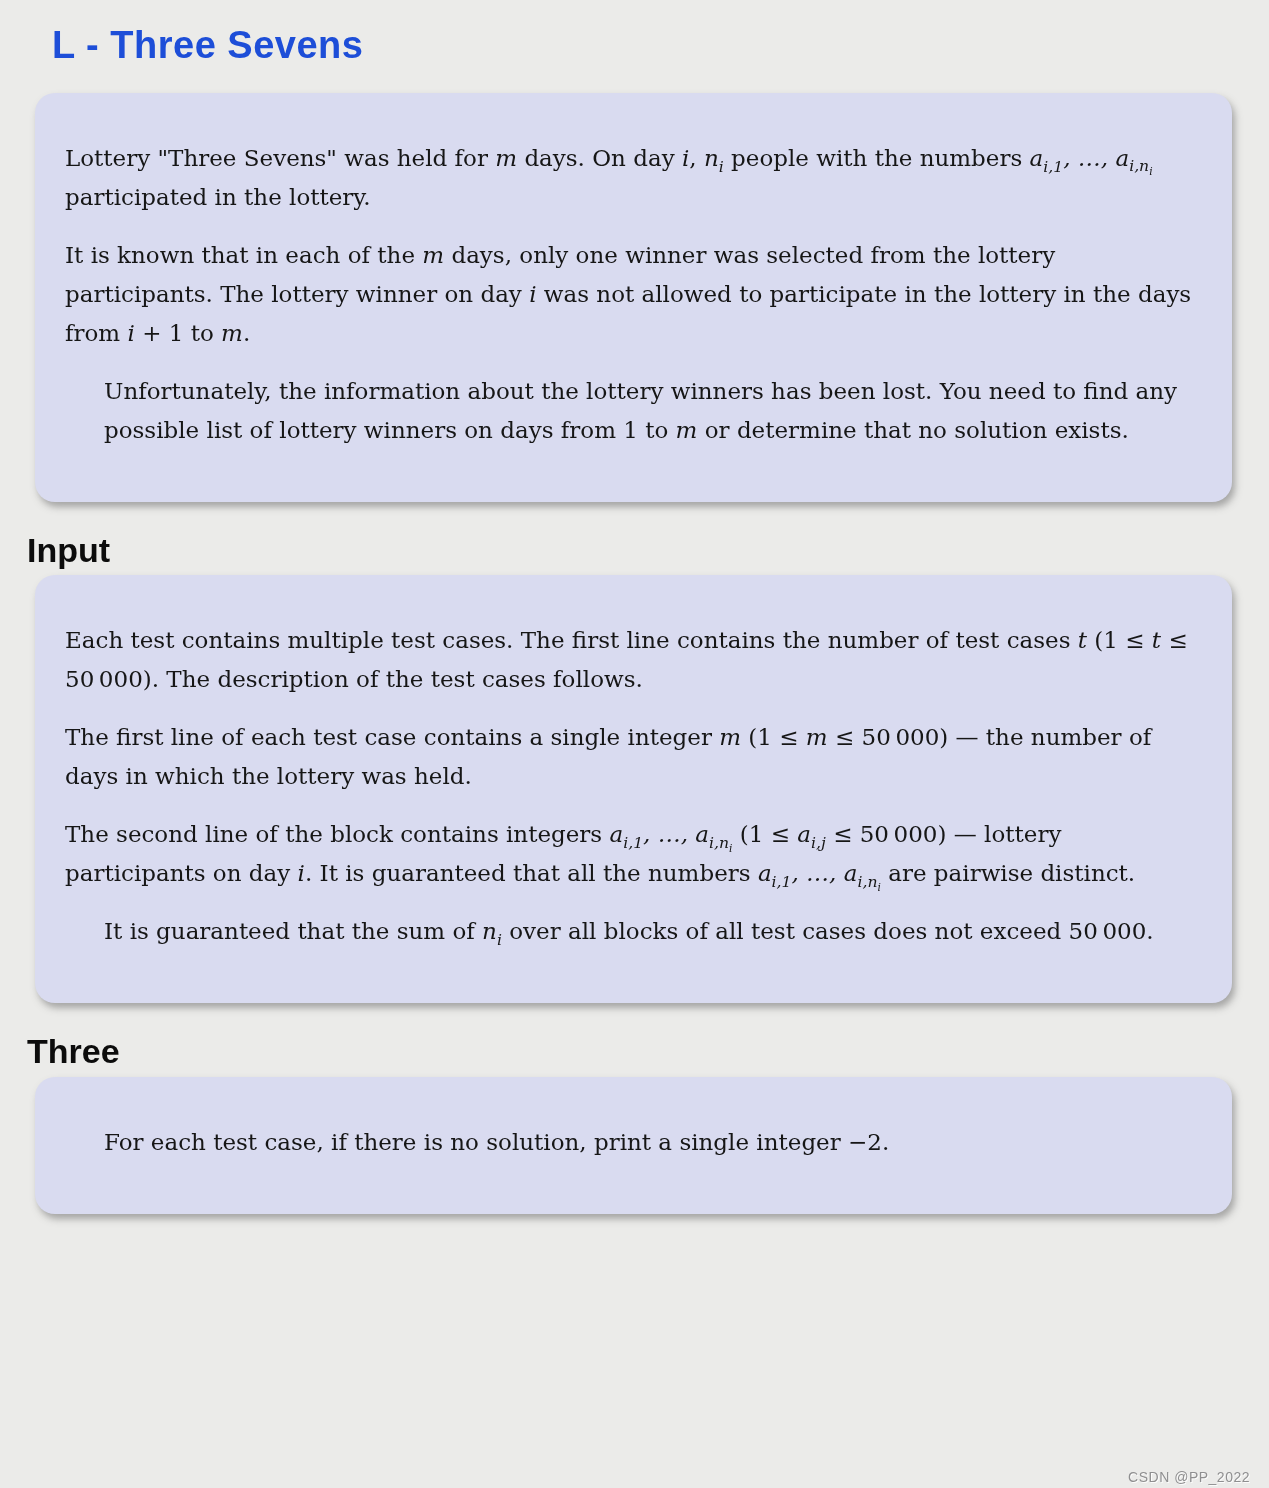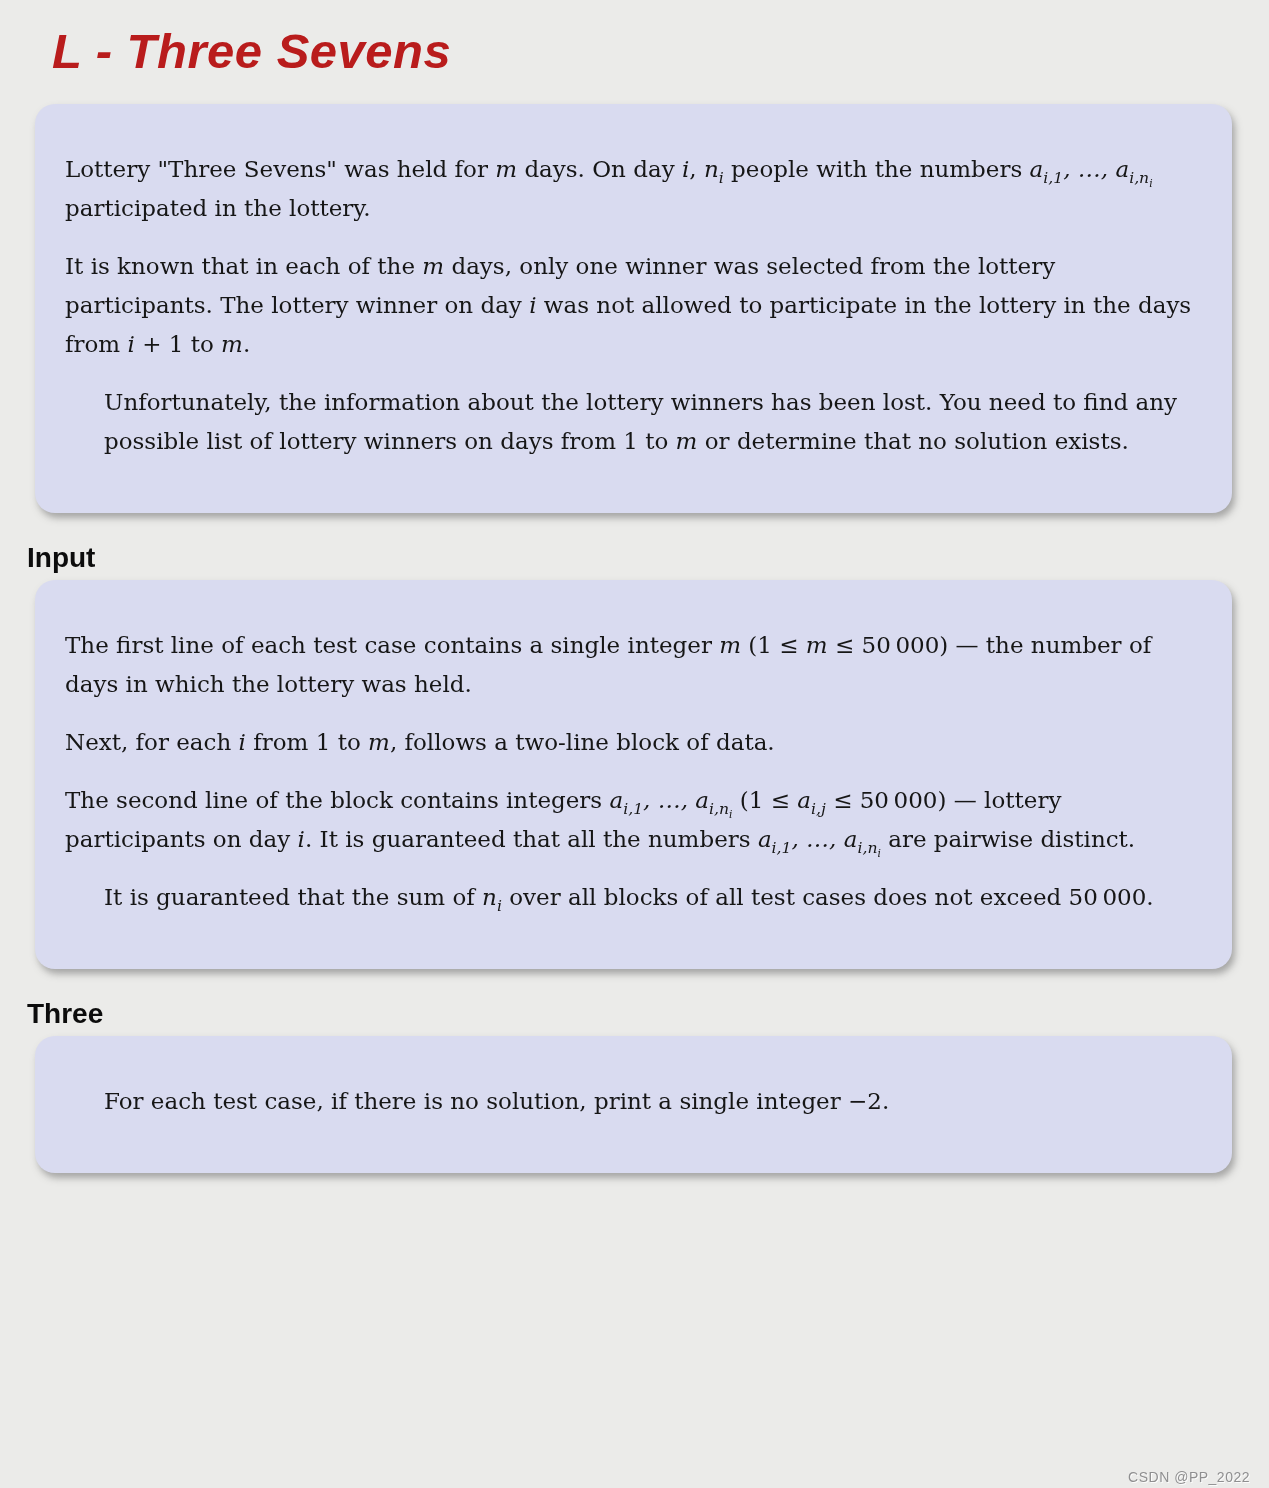--- a/index.html
+++ b/index.html
@@ -14,31 +14,30 @@
     overflow: hidden;
     font-family: "DejaVu Serif", serif;
     color: #161616;
   }
   .page {
     padding: 26px 37px 0 27px;
     position: relative;
   }
   h1.problem-title {
     font-family: "Liberation Sans", sans-serif;
-    font-size: 49px;
+    font-size: 38px;
     font-weight: 700;
-    color: #b91c1c;
+    color: #1d4ed8;
     margin: 0 0 27px 25px;
     line-height: 1.05;
     letter-spacing: 0.5px;
-    font-style: italic;
   }
   h2.section-heading {
     font-family: "Liberation Sans", sans-serif;
-    font-size: 28px;
+    font-size: 34px;
     font-weight: 700;
     color: #0c0c0c;
     margin: 30px 0 6px 0;
     line-height: 1.1;
   }
   .card {
     background: #d9dbf0;
     border-radius: 20px;
     margin-left: 8px;
     box-shadow: 3px 5px 7px rgba(100,100,100,0.5);
@@ -83,22 +82,22 @@
         <p>Lottery "Three Sevens" was held for <span class="math">m</span> days. On day <span class="math">i</span>, <span class="math">n<sub>i</sub></span> people with the numbers <span class="math">a<sub>i,1</sub>, …, a<sub>i,n<sub>i</sub></sub></span> participated in the lottery.</p>
         <p>It is known that in each of the <span class="math">m</span> days, only one winner was selected from the lottery participants. The lottery winner on day <span class="math">i</span> was not allowed to participate in the lottery in the days from <span class="math">i</span> + 1 to <span class="math">m</span>.</p>
         <p>Unfortunately, the information about the lottery winners has been lost. You need to find any possible list of lottery winners on days from 1 to <span class="math">m</span> or determine that no solution exists.</p>
       </div>
   </section>
 
   <h2 class="section-heading">Input</h2>
 
   <section class="card">
     <div>
+        <p>Each test contains multiple test cases. The first line contains the number of test cases <span class="math">t</span> (1 ≤ <span class="math">t</span> ≤ 50 000). The description of the test cases follows.</p>
         <p>The first line of each test case contains a single integer <span class="math">m</span> (1 ≤ <span class="math">m</span> ≤ 50 000) — the number of days in which the lottery was held.</p>
-        <p>Next, for each <span class="math">i</span> from 1 to <span class="math">m</span>, follows a two-line block of data.</p>
         <p>The second line of the block contains integers <span class="math">a<sub>i,1</sub>, …, a<sub>i,n<sub>i</sub></sub></span> (1 ≤ <span class="math">a<sub>i,j</sub></span> ≤ 50 000) — lottery participants on day <span class="math">i</span>. It is guaranteed that all the numbers <span class="math">a<sub>i,1</sub>, …, a<sub>i,n<sub>i</sub></sub></span> are pairwise distinct.</p>
         <p>It is guaranteed that the sum of <span class="math">n<sub>i</sub></span> over all blocks of all test cases does not exceed 50 000.</p>
       </div>
   </section>
 
   <h2 class="section-heading">Three</h2>
 
   <section class="card">
     <div>
         <p>For each test case, if there is no solution, print a single integer −2.</p>

